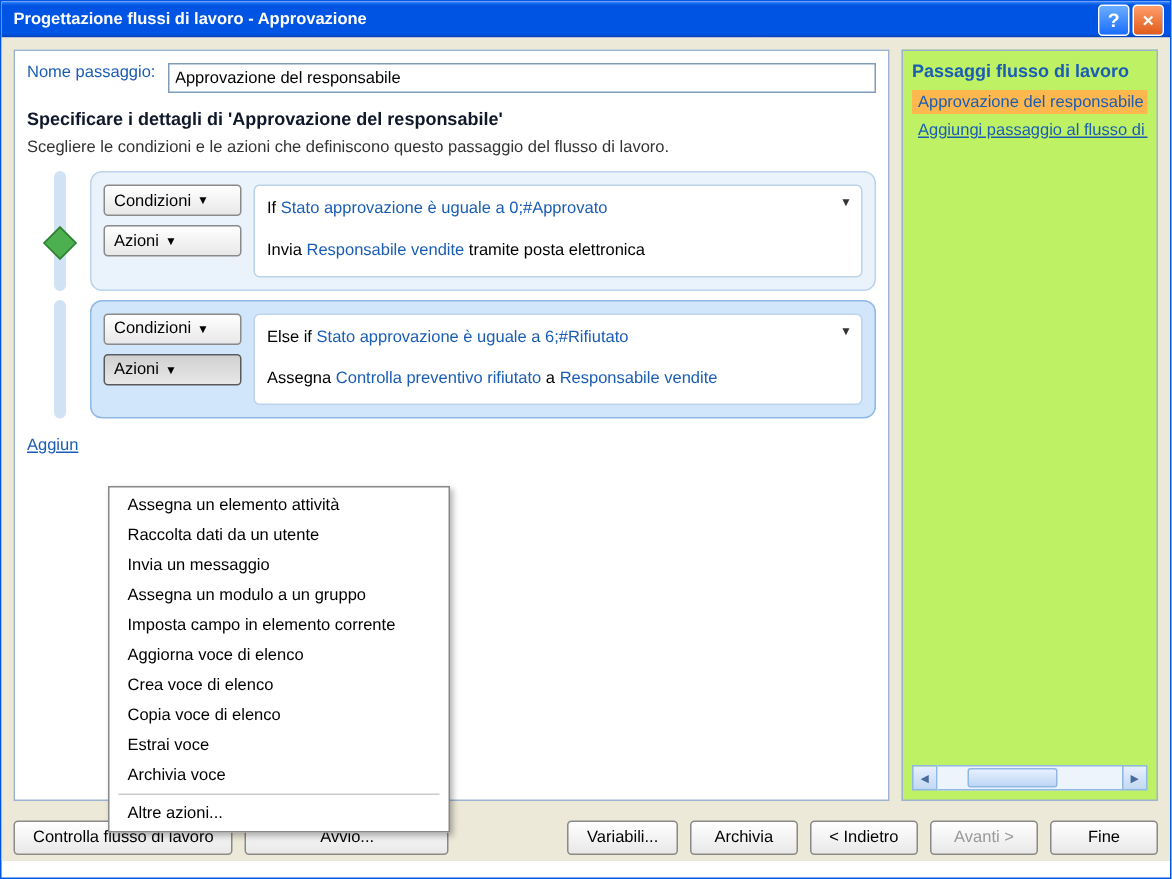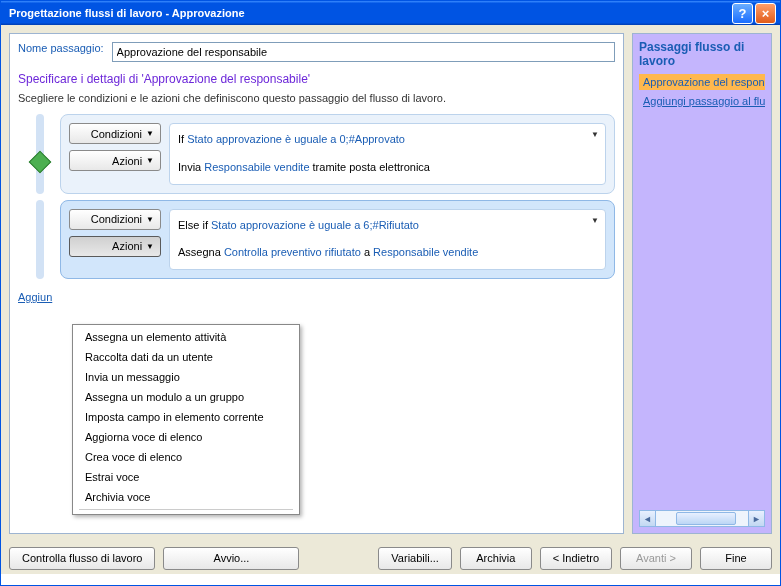--- a/index.html
+++ b/index.html
@@ -8,41 +8,41 @@
 .titlebar-text{flex:1;padding-left:4px}
 .titlebar-btns{display:flex;gap:2px}
 .titlebar-btn{width:21px;height:21px;border:1px solid #fff;border-radius:3px;display:flex;align-items:center;justify-content:center;font-weight:bold;font-size:13px}
 .help-btn{background:linear-gradient(to bottom,#6aaeff,#1a6dff)}
 .close-btn{background:linear-gradient(to bottom,#ff9e6a,#e05c1a);color:#fff}
 .dialog-body{background:#ece9d8;padding:8px;height:517px;display:flex;gap:8px}
 .main-panel{flex:1;background:#fff;border:1px solid #9db4d1;padding:8px;position:relative;display:flex;flex-direction:column}
 .step-name-row{display:flex;align-items:flex-start;gap:8px;margin-bottom:10px}
 .step-name-label{color:#1a5db4;font-weight:normal}
 .step-name-input{flex:1;border:1px solid #7f9db9;padding:2px 4px;height:20px}
-.section-title{color:#6d28d9;font-weight:normal;margin-bottom:6px;font-size:12px}
+.section-title{color:#0f172a;font-weight:bold;margin-bottom:6px;font-size:12px}
 .section-desc{color:#333;margin-bottom:10px}
 .workflow-area{position:relative;flex:1}
 .wf-group{display:flex;margin-bottom:6px}
 .wf-rail{width:42px;position:relative;flex-shrink:0}
 .wf-rail::before{content:"";position:absolute;left:18px;top:0;bottom:0;width:8px;background:#d2e2f5;border-radius:4px}
 .diamond{position:absolute;left:14px;top:40px;width:16px;height:16px;background:#4caf50;border:1px solid #2e7d32;transform:rotate(45deg)}
 .wf-block{flex:1;background:#eaf2fb;border:1px solid #bcd3ec;border-radius:8px;padding:8px;display:flex;gap:8px}
 .wf-block.sel{background:#d2e6fb;border-color:#8fb8e6}
 .wf-buttons{display:flex;flex-direction:column;gap:6px;width:92px;flex-shrink:0}
-.drop-btn{background:linear-gradient(to bottom,#fff,#e8e8e8);border:1px solid #8a8a8a;border-radius:3px;padding:2px 6px;height:21px;display:flex;align-items:center;justify-content:flex-end;cursor:default;font-size:11px}
+.drop-btn{background:linear-gradient(to bottom,#fff,#e8e8e8);border:1px solid #8a8a8a;border-radius:3px;padding:2px 6px;height:21px;display:flex;align-items:center;justify-content:flex-start;cursor:default;font-size:11px}
 .drop-btn .caret{margin-left:4px;font-size:8px}
 .drop-btn.pressed{background:linear-gradient(to bottom,#d0d0d0,#e8e8e8);border-color:#5a5a5a}
 .wf-step-content{flex:1;background:#fff;border:1px solid #bcd3ec;border-radius:4px;padding:6px 8px;line-height:1.8;position:relative}
 .link{color:#1a5db4;cursor:pointer}
 .add-link{color:#1a5db4;text-decoration:underline;cursor:pointer;margin-top:6px;display:inline-block}
 .caret-small{position:absolute;right:6px;top:4px;font-size:8px;color:#333}
 .context-menu{position:absolute;left:62px;top:290px;width:228px;background:#fff;border:1px solid #888;box-shadow:2px 2px 4px rgba(0,0,0,0.3);padding:2px;z-index:100}
 .menu-item{padding:4px 10px;cursor:default}
 .menu-sep{height:1px;background:#ccc;margin:2px 4px}
-.side-panel{width:140px;background:#c4b5fd;border:1px solid #9db4d1;padding:6px;display:flex;flex-direction:column}
+.side-panel{width:171px;background:#bef264;border:1px solid #9db4d1;padding:6px;display:flex;flex-direction:column}
 .side-title{color:#1a5db4;font-weight:bold;font-size:12px;margin-bottom:6px}
 .side-step{background:#ffb84d;color:#1a5db4;padding:2px 4px;margin-bottom:3px;cursor:pointer;white-space:nowrap;overflow:hidden}
 .side-link{color:#1a5db4;text-decoration:underline;cursor:pointer;padding:2px 4px;white-space:nowrap;overflow:hidden}
 .side-scroll{margin-top:auto;display:flex;align-items:center;height:17px}
 .scroll-btn{width:17px;height:17px;background:linear-gradient(to bottom,#e8f0ff,#c2d8f2);border:1px solid #8fb8e6;display:flex;align-items:center;justify-content:center;font-size:9px;color:#4a6a9c}
 .scroll-track{flex:1;height:17px;background:#eef4fc;border-top:1px solid #8fb8e6;border-bottom:1px solid #8fb8e6;position:relative}
 .scroll-thumb{position:absolute;left:20px;width:60px;height:13px;top:1px;background:linear-gradient(to bottom,#e8f0ff,#bcd6f5);border:1px solid #8fb8e6;border-radius:2px}
 .footer{background:#ece9d8;height:32px;display:flex;align-items:center;padding:0 8px;gap:8px}
 .footer-btn{background:linear-gradient(to bottom,#fff,#e8e8e8);border:1px solid #8a8a8a;border-radius:3px;height:23px;padding:0 12px;display:flex;align-items:center;justify-content:center;cursor:default;min-width:72px}
 .footer-btn.wide{min-width:136px}
@@ -121,23 +121,25 @@
     </div>
 
     <div class="context-menu">
       <div class="menu-item">Assegna un elemento attività</div>
       <div class="menu-item">Raccolta dati da un utente</div>
       <div class="menu-item">Invia un messaggio</div>
       <div class="menu-item">Assegna un modulo a un gruppo</div>
       <div class="menu-item">Imposta campo in elemento corrente</div>
       <div class="menu-item">Aggiorna voce di elenco</div>
       <div class="menu-item">Crea voce di elenco</div>
+      <div class="menu-item">Copia voce di elenco</div>
       <div class="menu-item">Estrai voce</div>
       <div class="menu-item">Archivia voce</div>
       <div class="menu-sep"></div>
+      <div class="menu-item">Altre azioni...</div>
     </div>
   </div>
 
   <div class="side-panel">
     <div class="side-title">Passaggi flusso di lavoro</div>
     <div class="side-step">Approvazione del responsabile</div>
     <div class="side-link">Aggiungi passaggio al flusso di lav</div>
     <div class="side-scroll">
       <div class="scroll-btn">◄</div>
       <div class="scroll-track">

